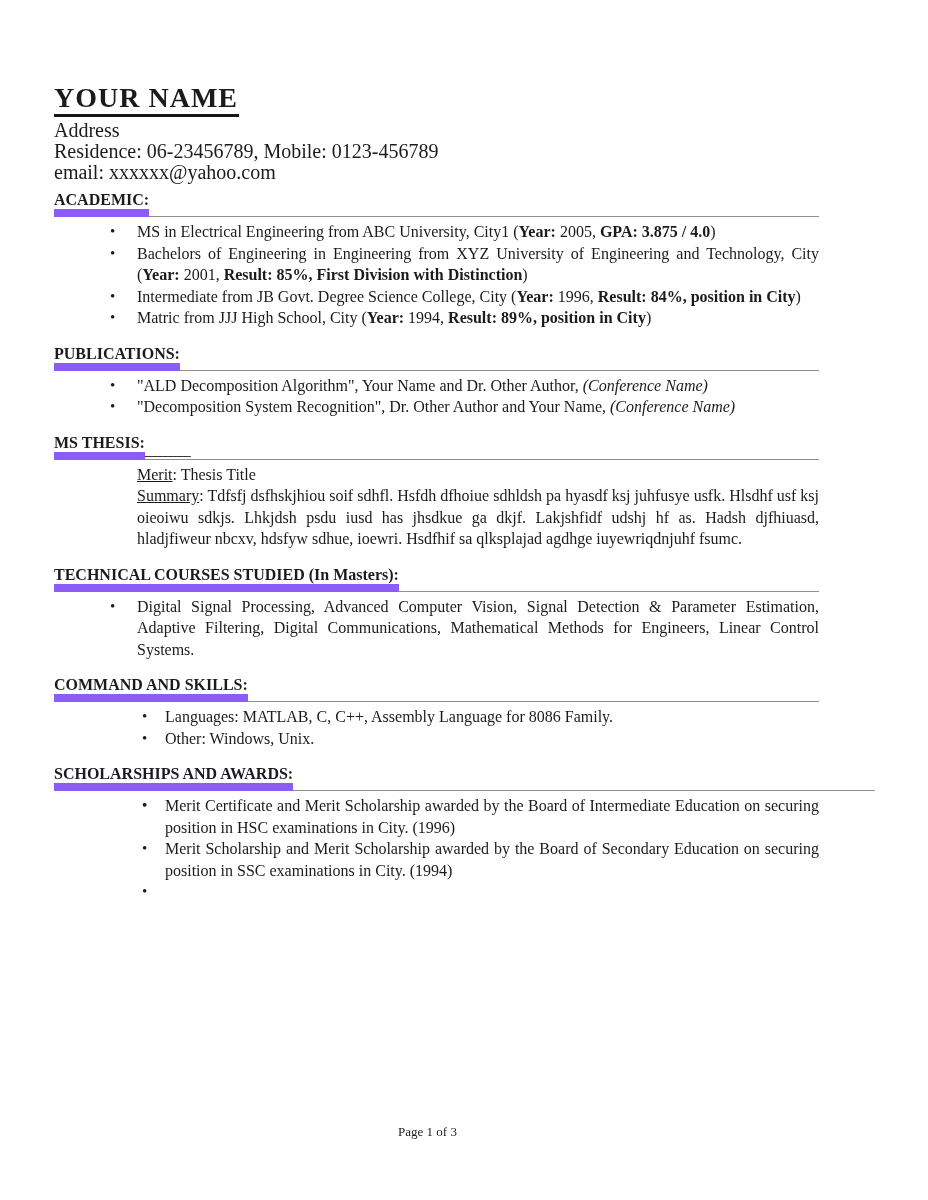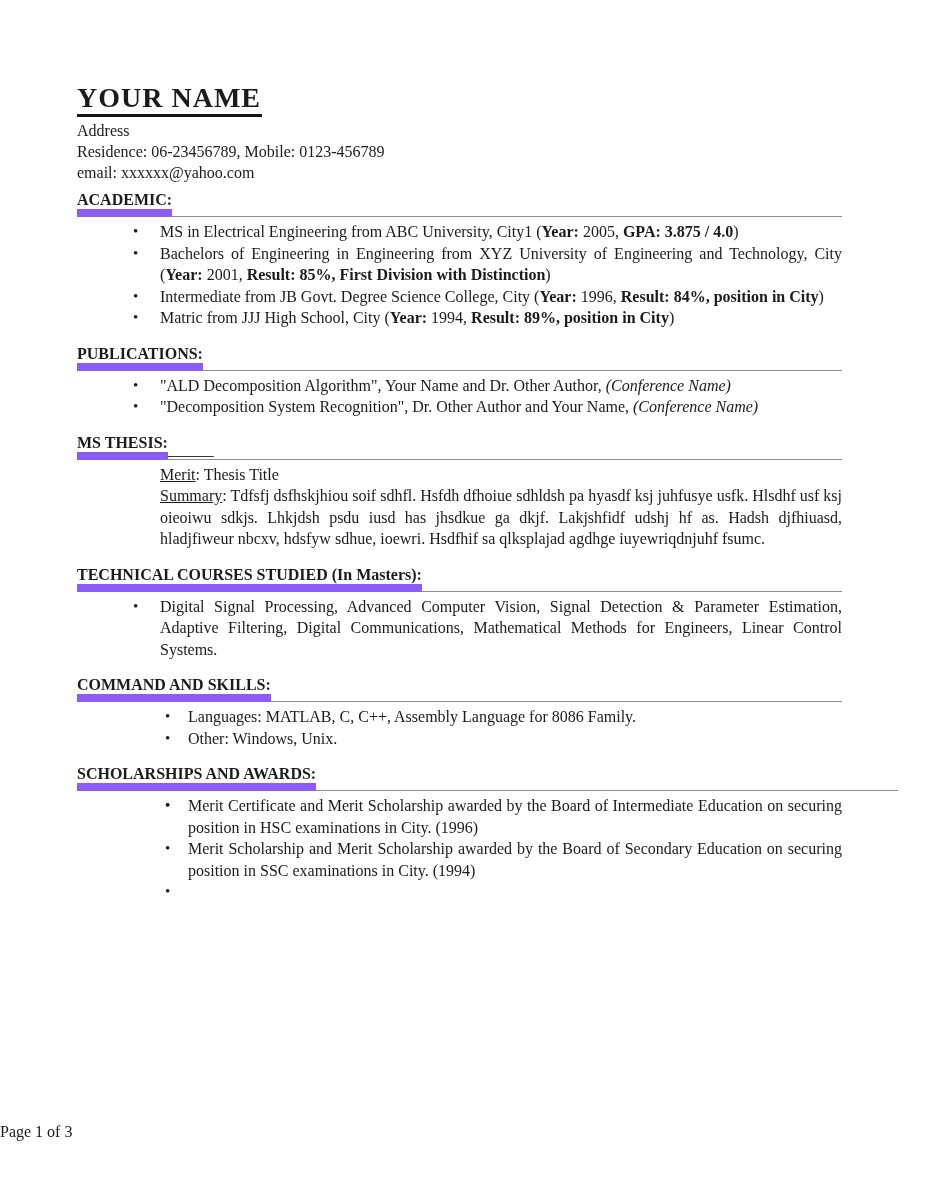--- a/index.html
+++ b/index.html
@@ -1,27 +1,27 @@
 <!DOCTYPE html>
 <html><head>
 <meta charset="utf-8">
 <style>
   html,body{margin:0;padding:0;}
   body{
     width:928px;height:1200px;position:relative;overflow:hidden;
     background:#ffffff;color:#1b1b1b;
     font-family:"Liberation Serif", serif;
   }
-  .page{padding:82px 0 0 54px;margin-left:23px;}
+  .page{padding:82px 0 0 54px;}
   .name{
     display:inline-block;
     font-size:28px;line-height:31px;font-weight:bold;letter-spacing:1px;
     border-bottom:3px solid #161616;padding:0 1px 1px 0;margin-bottom:3px;
   }
-  .header-line{font-size:16px;line-height:21px;}
+  .header-line{font-size:20px;line-height:21px;}
   .sections{width:765px;}
   .resume-section{margin-top:21px;}
   .resume-section.first{margin-top:13px;}
   .heading-row{
     display:flex;align-items:flex-end;
     width:765px;border-bottom:1px solid #8f8f8f;
     height:20px;margin-bottom:4px;
   }
   .resume-section.wide .heading-row{width:821px;}
   .heading-text{
@@ -40,21 +40,21 @@
   .item.ind2{padding-left:111px;}
   .item.para{padding-left:83px;}
   .marker{position:absolute;top:0;font-size:15px;}
   .ind1 .marker{left:56px;}
   .ind2 .marker{left:88px;}
   .b{font-weight:bold;}
   .i{font-style:italic;}
   .u{text-decoration:underline;}
   .footer{
     position:absolute;top:1122px;left:0;width:855px;
-    font-size:16px;line-height:20px;
+    text-align:center;font-size:13px;line-height:20px;
   }
 </style>
 </head>
 <body>
 
 <div class="page">
   <div>
     <span class="name">YOUR NAME</span>
   </div>
   <div class="header-line">Address</div>

